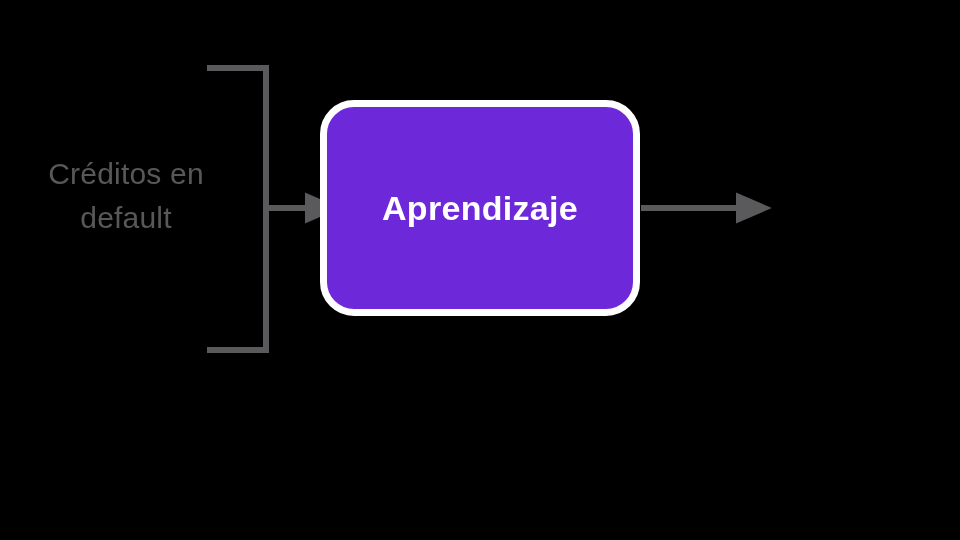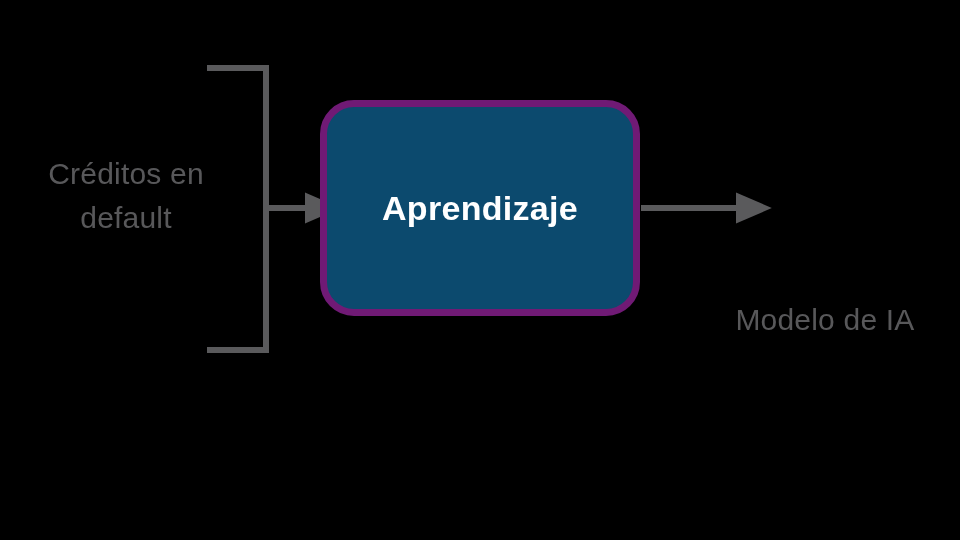--- a/index.html
+++ b/index.html
@@ -61,22 +61,22 @@
   }
 
   
   #process-box {
     position: absolute;
     left: 320px;
     top: 100px;
     width: 320px;
     height: 216px;
     box-sizing: border-box;
-    background: #0c4a6e;
-    border: 7px solid #701a75;
+    background: #6d28d9;
+    border: 7px solid #ffffff;
     border-radius: 34px;
     display: flex;
     align-items: center;
     justify-content: center;
   }
   #process-box-label {
     color: #ffffff;
     font-family: "Liberation Sans", sans-serif;
     font-weight: 700;
     font-size: 34px;
@@ -104,15 +104,14 @@
   </svg>
 
   <div class="label" id="label-creditos-default">Créditos en
 default</div>
 
 
   <div id="process-box">
     <span id="process-box-label">Aprendizaje</span>
   </div>
 
-  <div class="label" id="label-modelo-ia">Modelo de IA</div>
 
 </div>
 
 </body></html>

